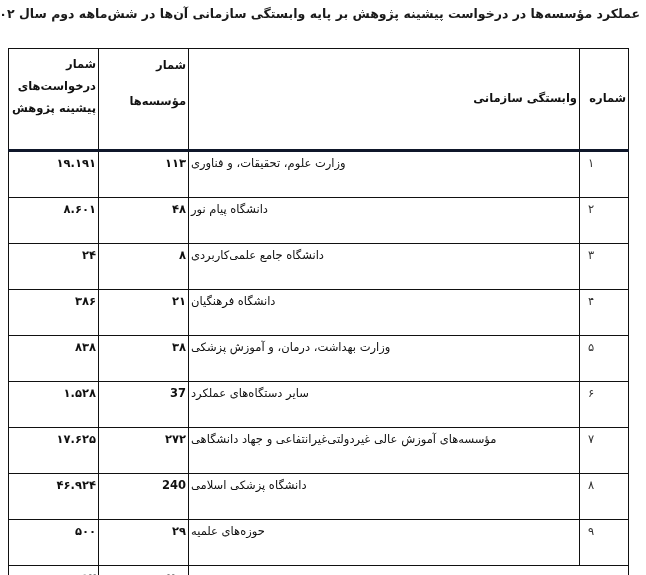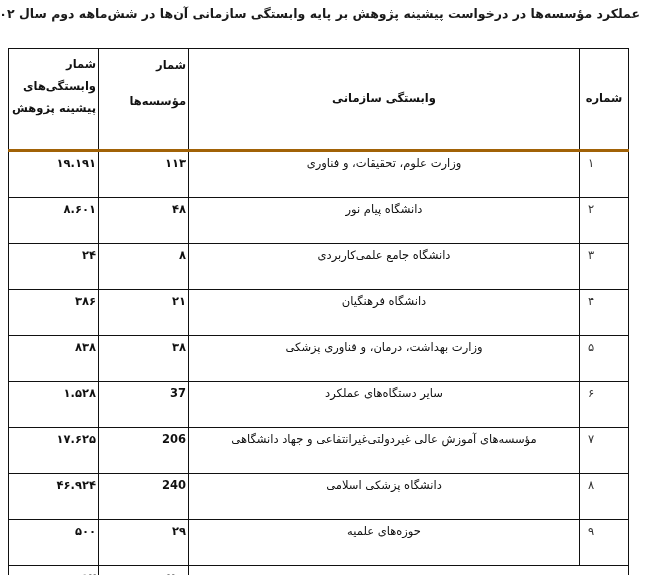--- a/index.html
+++ b/index.html
@@ -46,27 +46,27 @@
     table.report th {
       font-weight: bold;
     }
     col.c-num { width: 49px; }
     col.c-aff { width: 391px; }
     col.c-inst { width: 90px; }
     col.c-req { width: 90px; }
 
     tr.head th {
       height: 90px;
-      border-bottom: 3px solid #a16207;
+      border-bottom: 3px solid #0f172a;
       vertical-align: middle;
       font-size: 11.5px;
       margin-top: 24px;
     }
     tr.head th.h-num, tr.head th.h-aff {
-      text-align: center;
+      text-align: right;
     }
     tr.head th.h-inst {
       text-align: right;
       vertical-align: top;
       padding-top: 10px;
     }
     tr.head th.h-inst .l1 { display:block; margin-bottom: 22px; }
     tr.head th.h-req {
       text-align: right;
       vertical-align: top;
@@ -78,21 +78,21 @@
       height: 40px;
       padding-top: 5px;
       margin-top: 34px;
     }
     td.num {
       text-align: left;
       padding-left: 8px !important;
       color: #333333;
       font-weight: normal;
     }
-    td.aff { text-align: center; }
+    td.aff { text-align: left; }
     td.val {
       text-align: right;
       font-weight: bold;
       padding-right: 2px;
     }
     tr.total td {
       height: 38px;
       padding-top: 6px;
     }
     tr.total td.total-label {
@@ -115,21 +115,21 @@
   <tbody>
       <tr class="head">
     <th class="h-num">شماره</th>
     <th class="h-aff">وابستگی سازمانی</th>
     <th class="h-inst">
       <span class="l1">شمار</span>
       <span>مؤسسه‌ها</span>
     </th>
     <th class="h-req">
       <span>شمار</span>
-      <span>وابستگی‌های</span>
+      <span>درخواست‌های</span>
       <span>پیشینه پژوهش</span>
     </th>
   </tr>
 
   <tr class="row">
     <td class="num">۱</td>
     <td class="aff">وزارت علوم، تحقیقات، و فناوری</td>
     <td class="val">۱۱۳</td>
     <td class="val">۱۹.۱۹۱</td>
   </tr>
@@ -146,34 +146,34 @@
     <td class="val">۲۴</td>
   </tr>
   <tr class="row">
     <td class="num">۴</td>
     <td class="aff">دانشگاه فرهنگیان</td>
     <td class="val">۲۱</td>
     <td class="val">۳۸۶</td>
   </tr>
   <tr class="row">
     <td class="num">۵</td>
-    <td class="aff">وزارت بهداشت، درمان، و فناوری پزشکی</td>
+    <td class="aff">وزارت بهداشت، درمان، و آموزش پزشکی</td>
     <td class="val">۳۸</td>
     <td class="val">۸۳۸</td>
   </tr>
   <tr class="row">
     <td class="num">۶</td>
     <td class="aff">سایر دستگاه‌های عملکرد</td>
     <td class="val">37</td>
     <td class="val">۱.۵۲۸</td>
   </tr>
   <tr class="row">
     <td class="num">۷</td>
     <td class="aff">مؤسسه‌های آموزش عالی غیردولتی‌غیرانتفاعی و جهاد دانشگاهی</td>
-    <td class="val">206</td>
+    <td class="val">۲۷۲</td>
     <td class="val">۱۷.۶۲۵</td>
   </tr>
   <tr class="row">
     <td class="num">۸</td>
     <td class="aff">دانشگاه پزشکی اسلامی</td>
     <td class="val">240</td>
     <td class="val">۴۶.۹۲۴</td>
   </tr>
   <tr class="row">
     <td class="num">۹</td>

